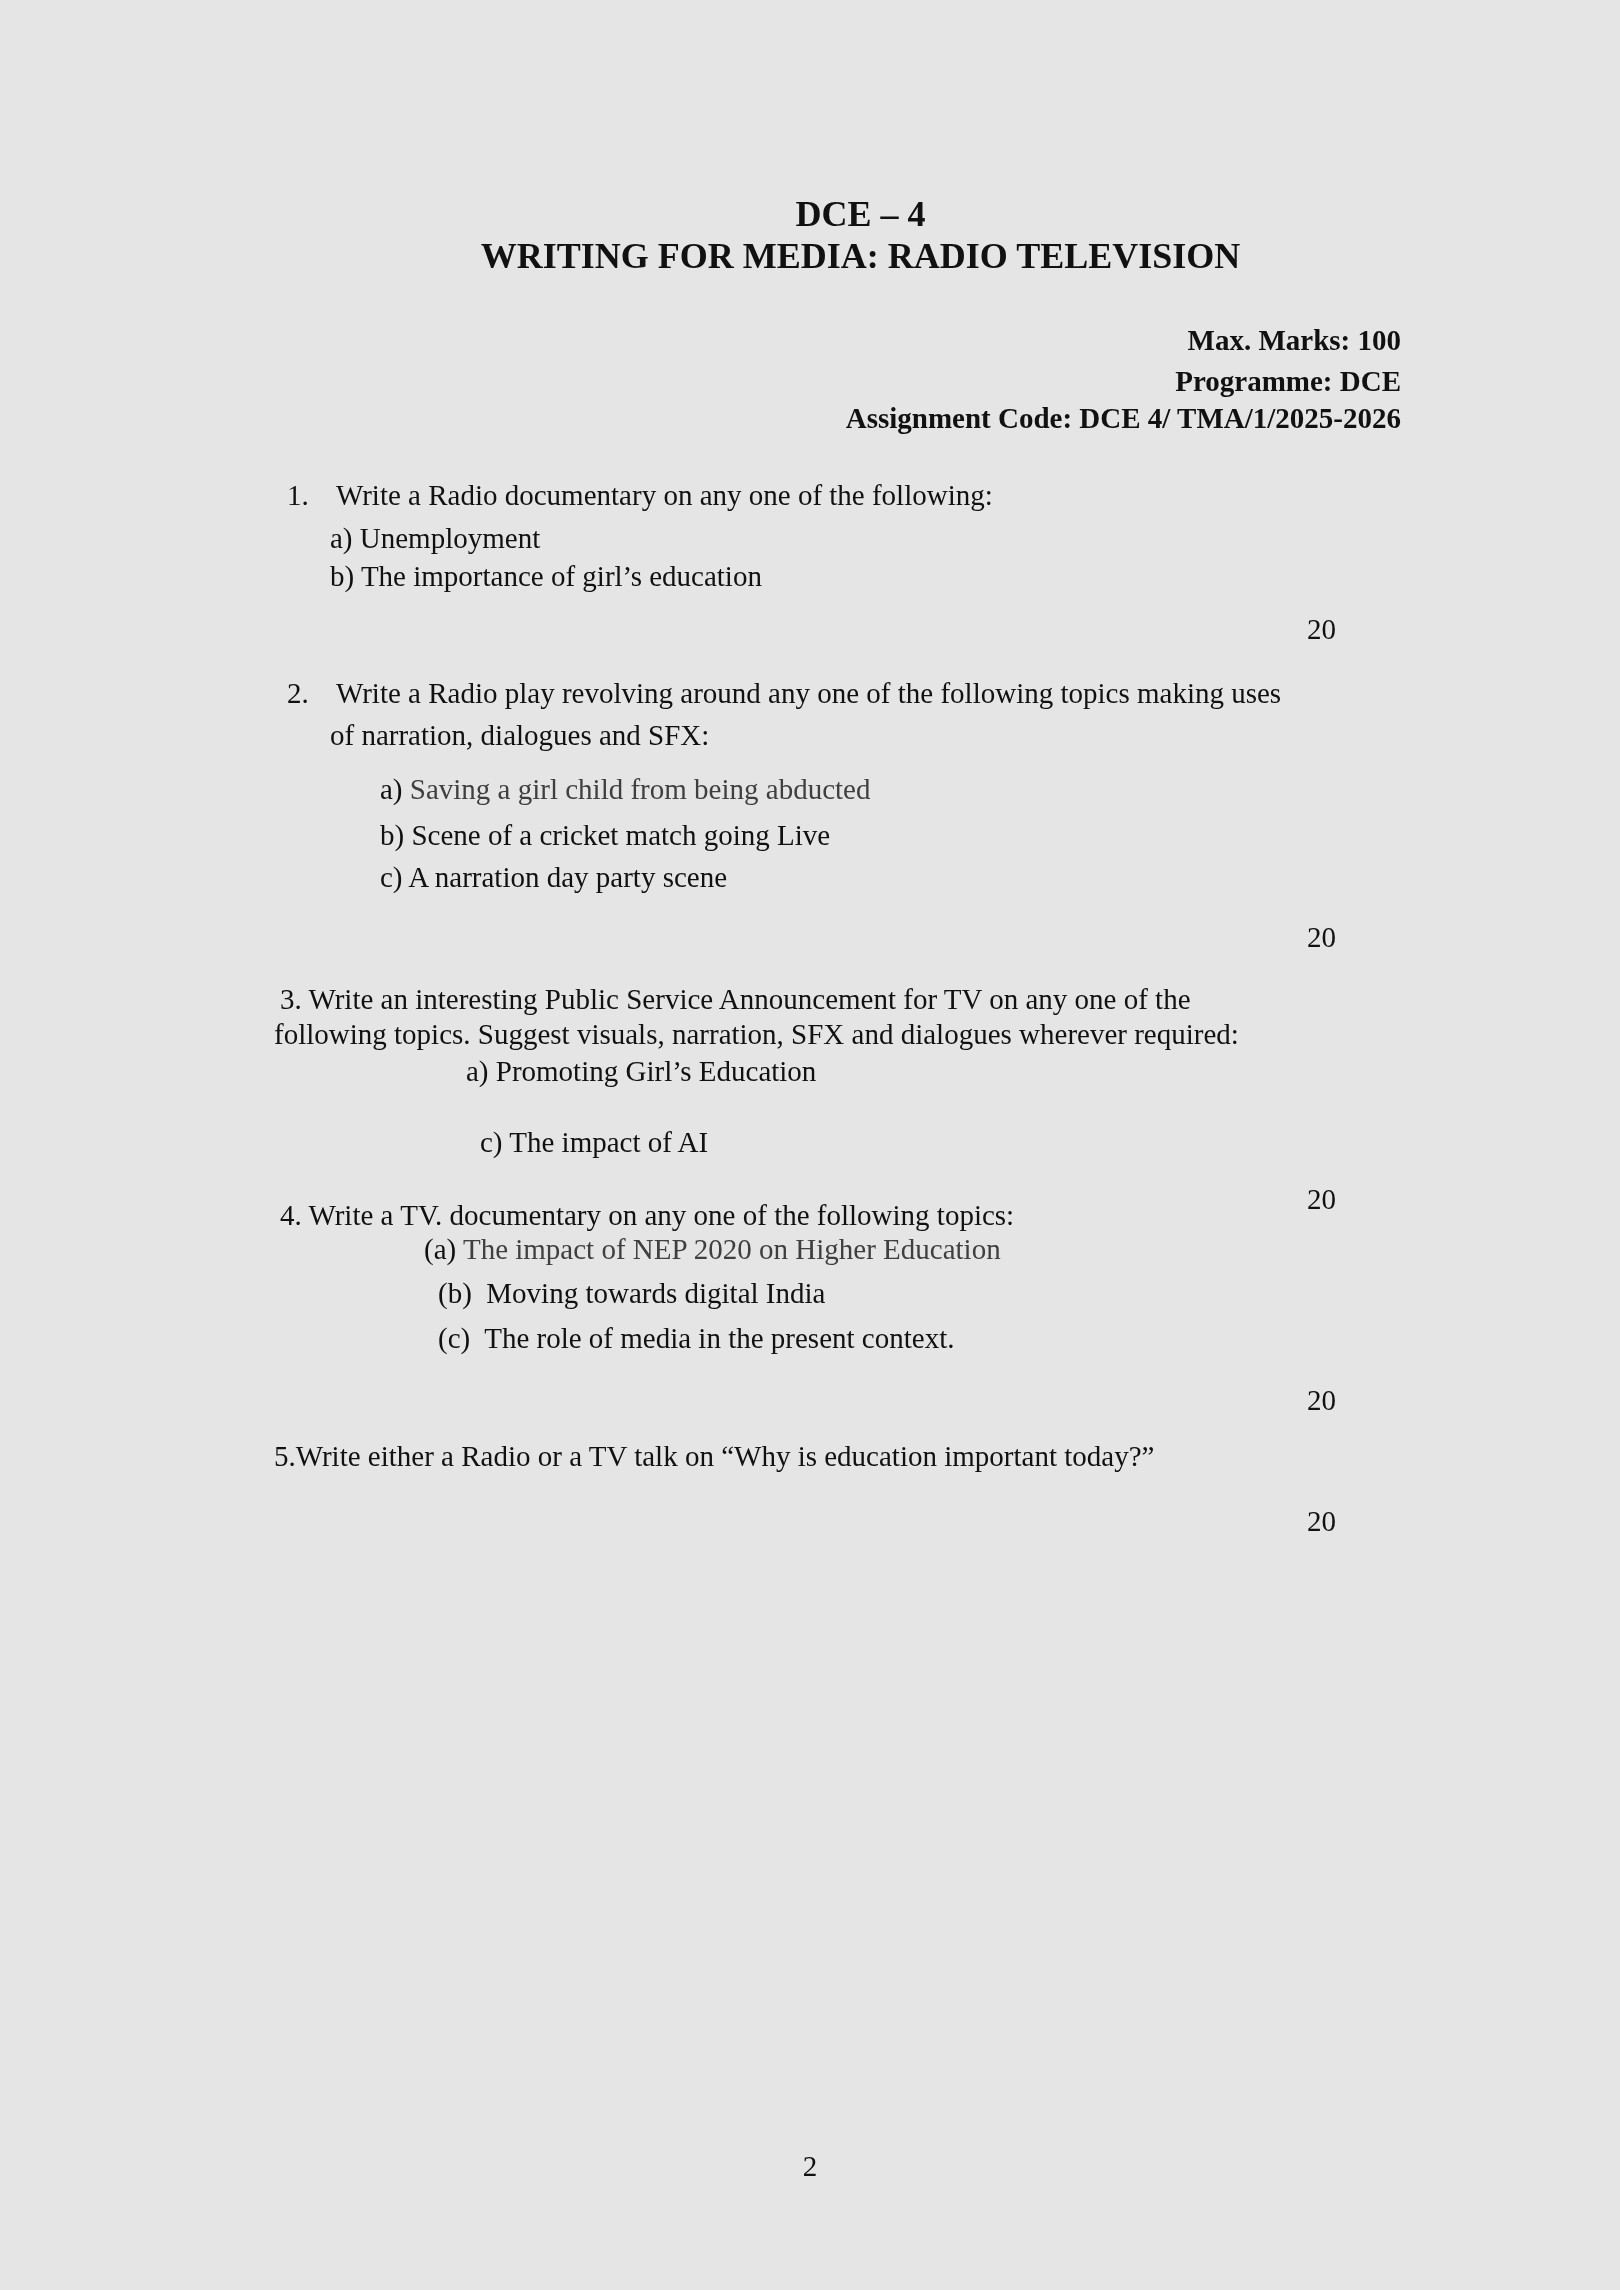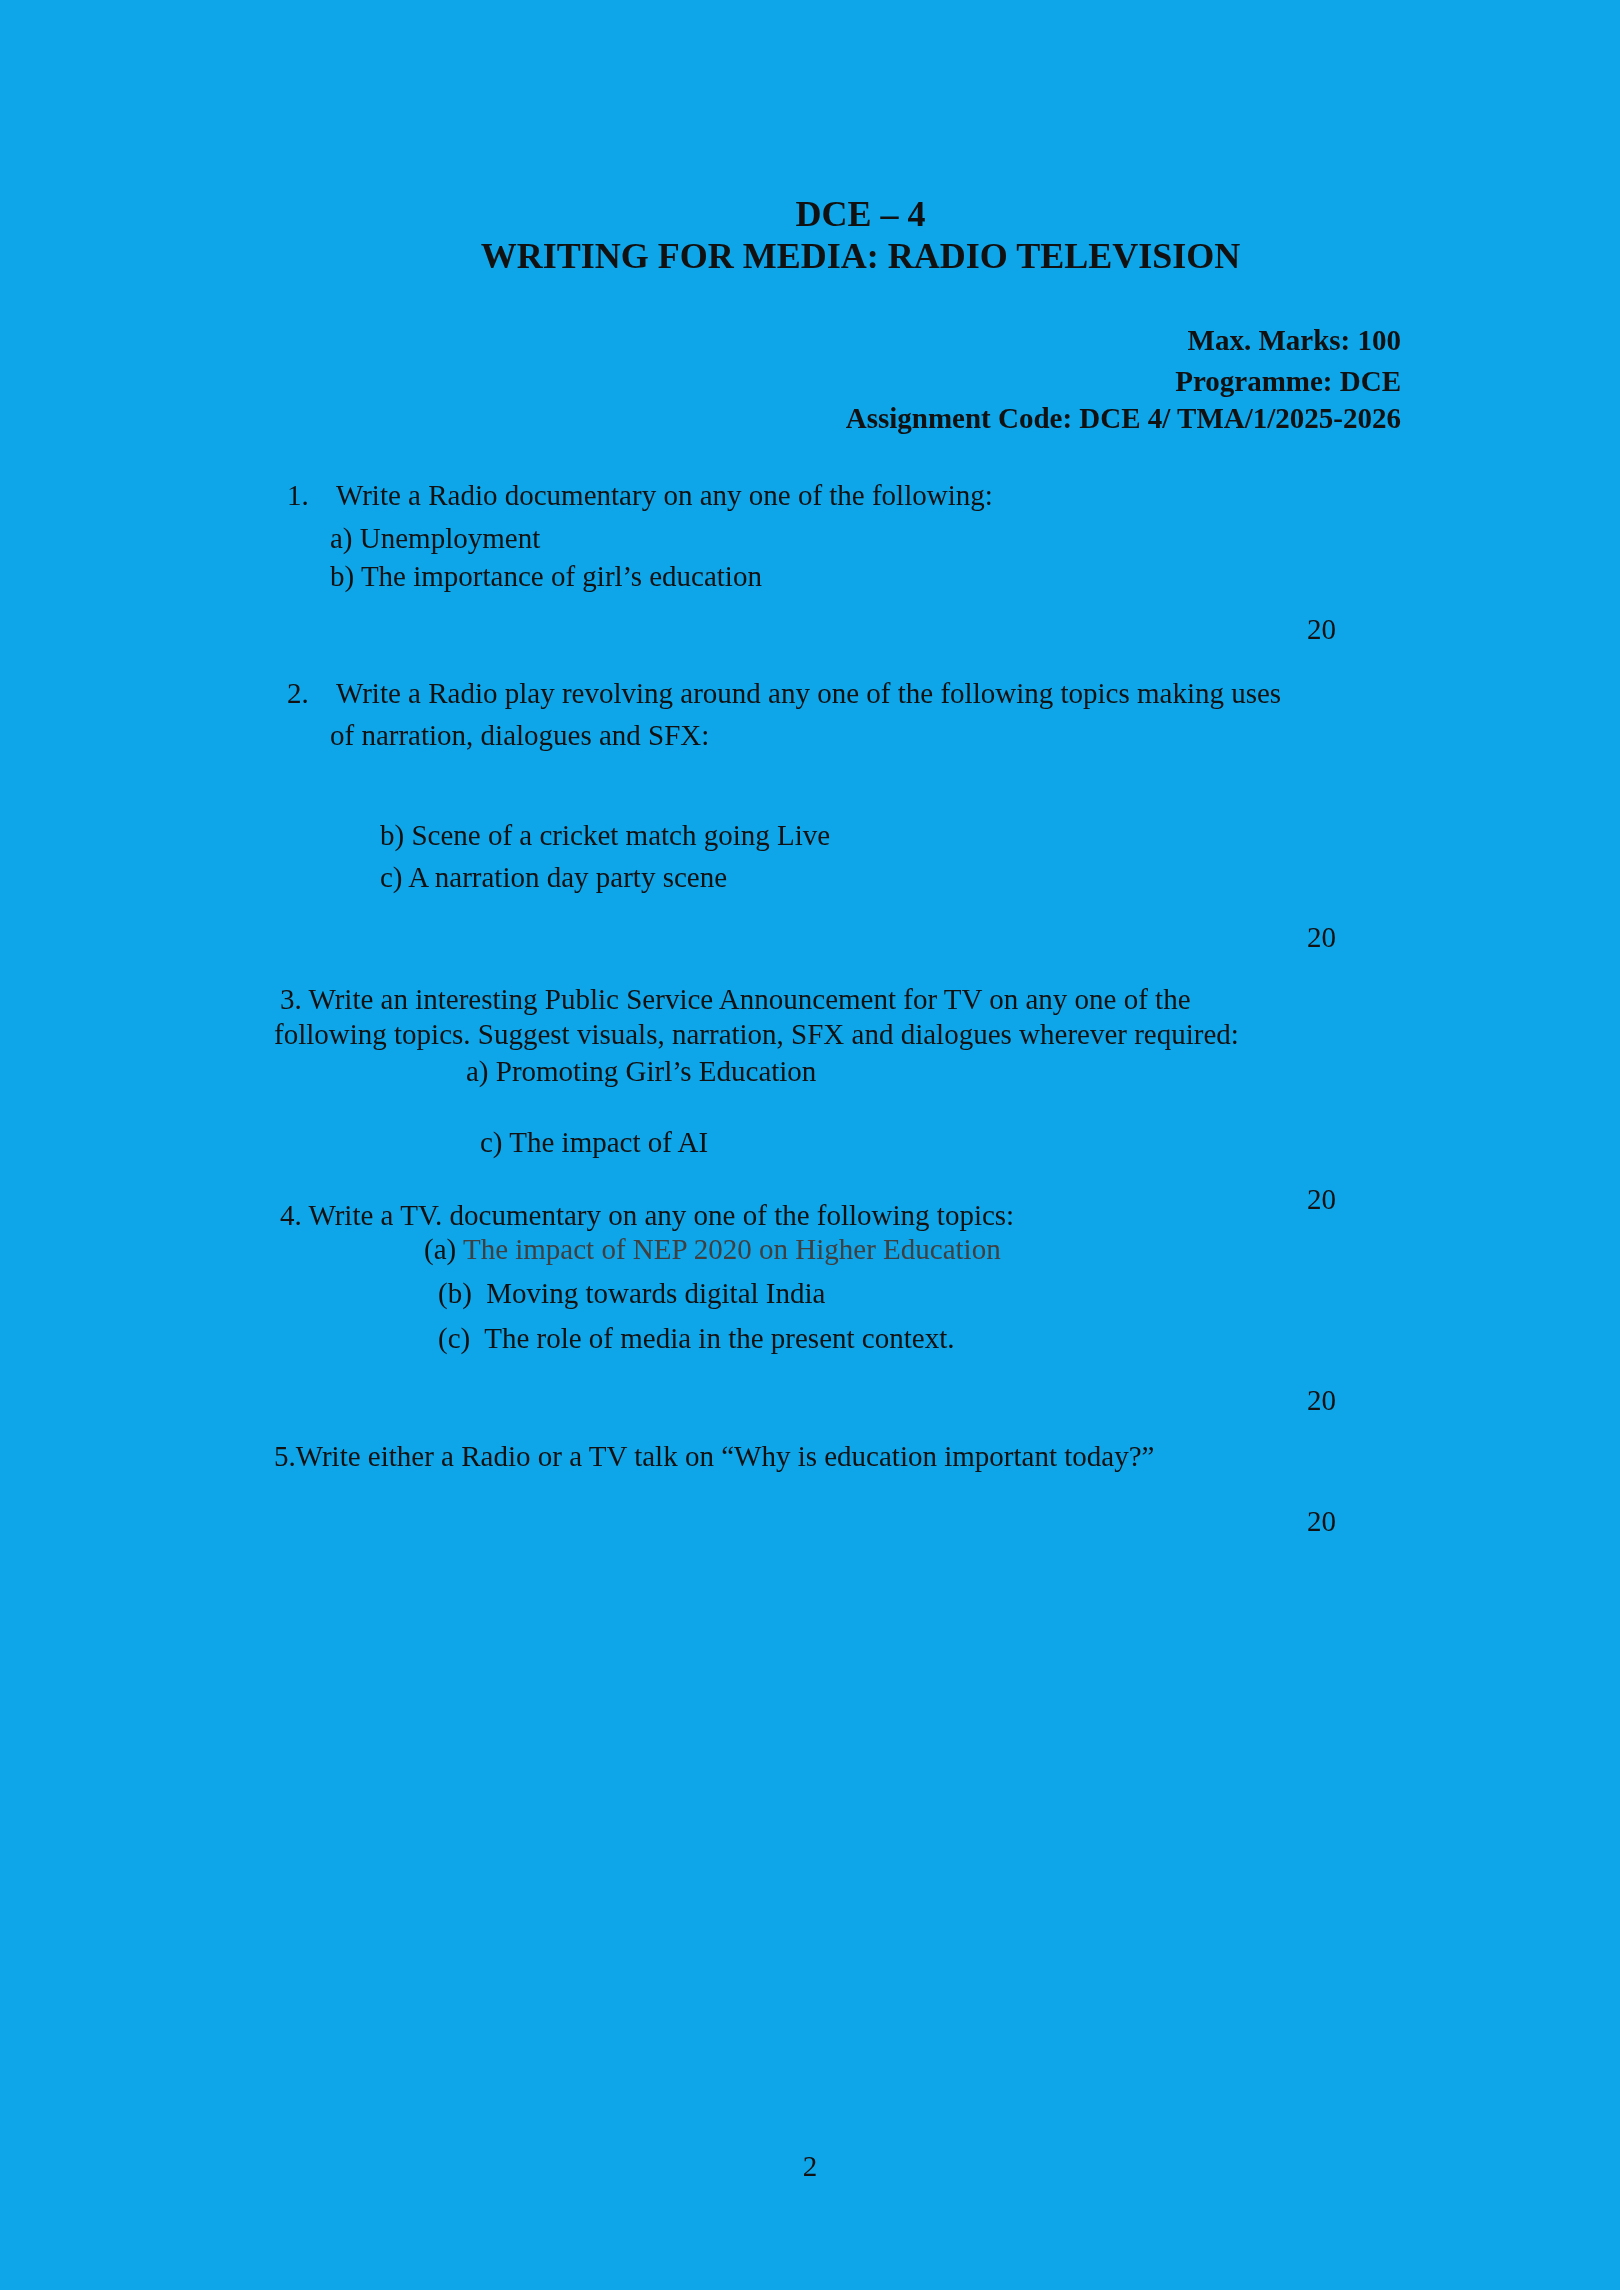--- a/index.html
+++ b/index.html
@@ -1,20 +1,20 @@
 <!DOCTYPE html>
 <html><head>
 <meta charset="utf-8">
 <style>
   html,body{margin:0;padding:0;background:#ffffff;}
   .page{
     position:relative;
     width:1620px;
     height:2291px;
-    background:#0ea5e9;
+    background:#e5e5e5;
     overflow:hidden;
     font-family:"Liberation Serif", serif;
     color:#111111;
   }
   .title{
     position:absolute;
     left:0; width:100%;
     box-sizing:border-box;
     padding-left:101px;          
     text-align:center;
@@ -67,20 +67,21 @@
 
   <div class="ln" style="left:287px;top:478px">1.</div>
   <div class="ln" style="left:336px;top:478px">Write a Radio documentary on any one of the following:</div>
   <div class="ln" style="left:330px;top:521px"><span>a)</span><span> Unemployment</span></div>
   <div class="ln" style="left:330px;top:559px"><span>b)</span><span> The importance of girl’s education</span></div>
   <div class="marks" style="top:596px">20</div>
 
   <div class="ln" style="left:287px;top:676px">2.</div>
   <div class="ln" style="left:336px;top:676px">Write a Radio play revolving around any one of the following topics making uses</div>
   <div class="ln" style="left:330px;top:718px">of narration, dialogues and SFX:</div>
+  <div class="ln" style="left:380px;top:772px"><span>a)</span><span class="gray"> Saving a girl child from being abducted</span></div>
   <div class="ln" style="left:380px;top:818px"><span>b)</span><span> Scene of a cricket match going Live</span></div>
   <div class="ln" style="left:380px;top:860px"><span>c)</span><span> A narration day party scene</span></div>
   <div class="marks" style="top:904px">20</div>
 
   <div class="ln" style="left:280px;top:982px">3. Write an interesting Public Service Announcement for TV on any one of the</div>
   <div class="ln" style="left:274px;top:1017px">following topics. Suggest visuals, narration, SFX and dialogues wherever required:</div>
   <div class="ln" style="left:466px;top:1054px"><span>a)</span><span> Promoting Girl’s Education</span></div>
   <div class="ln" style="left:480px;top:1125px"><span>c)</span><span> The impact of AI</span></div>
   <div class="marks" style="top:1166px">20</div>
 

